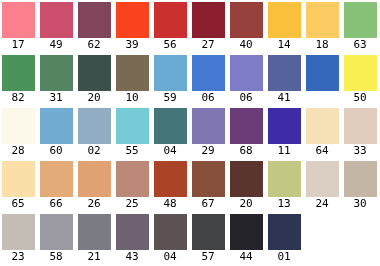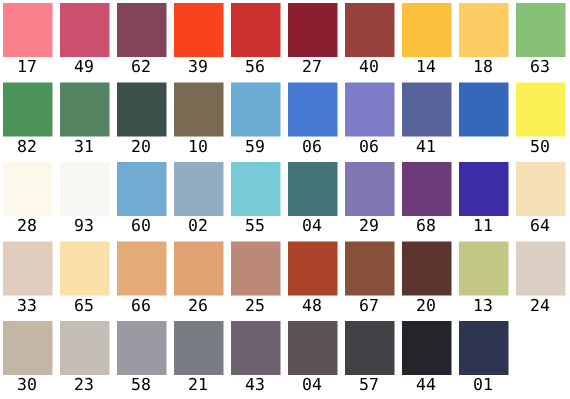--- a/index.html
+++ b/index.html
@@ -131,24 +131,20 @@
     </div>
     <div class="swatch-cell">
       <span class="swatch-chip" style="background-color: rgb(251, 240, 83);"></span>
       <span class="swatch-label">50</span>
     </div>
     <div class="swatch-cell">
       <span class="swatch-chip" style="background-color: rgb(252, 248, 234);"></span>
       <span class="swatch-label">28</span>
     </div>
     <div class="swatch-cell">
-      <span class="swatch-chip" style="background-color: rgb(248, 247, 243);"></span>
-      <span class="swatch-label">93</span>
-    </div>
-    <div class="swatch-cell">
       <span class="swatch-chip" style="background-color: rgb(114, 171, 210);"></span>
       <span class="swatch-label">60</span>
     </div>
     <div class="swatch-cell">
       <span class="swatch-chip" style="background-color: rgb(145, 173, 195);"></span>
       <span class="swatch-label">02</span>
     </div>
     <div class="swatch-cell">
       <span class="swatch-chip" style="background-color: rgb(118, 203, 214);"></span>
       <span class="swatch-label">55</span>

